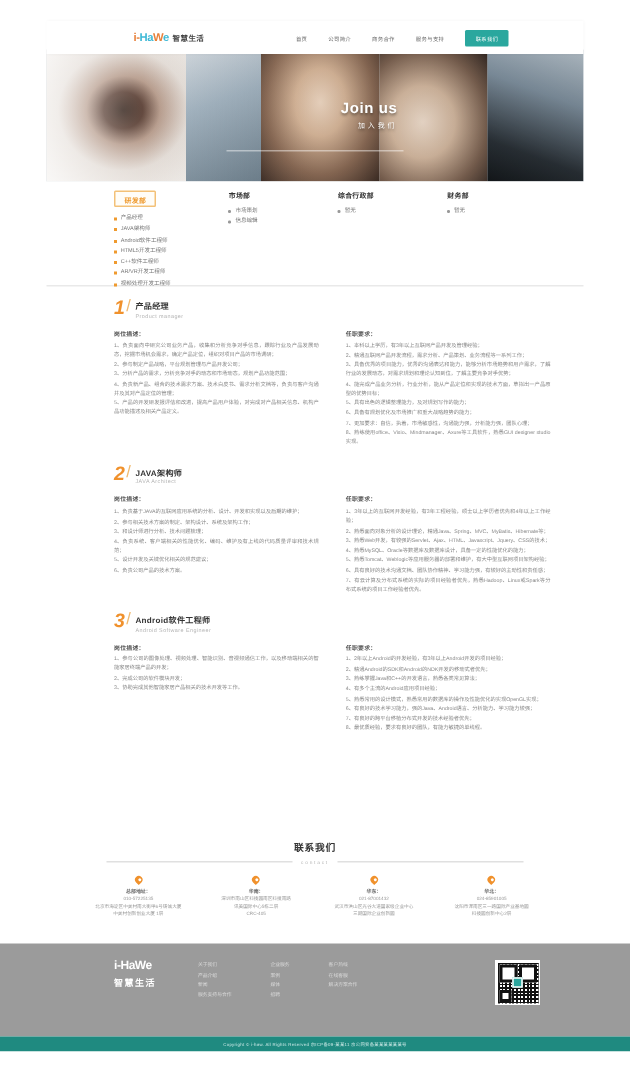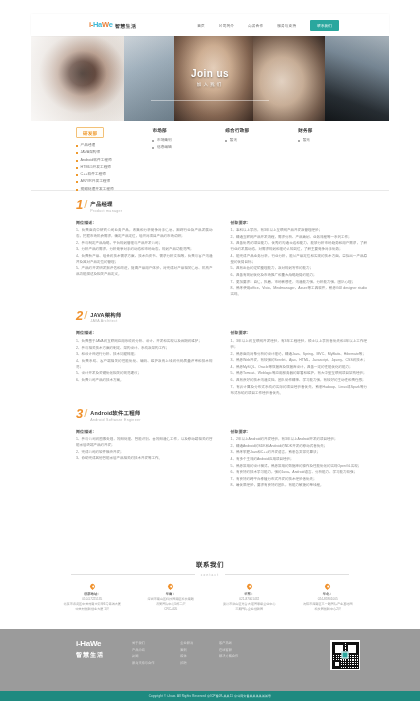--- a/index.html
+++ b/index.html
@@ -60,21 +60,21 @@
           radial-gradient(ellipse at 40% 55%, #f5e3d2 0%, #d9bda4 35%, #7d6352 70%, #2e2420 100%); }
   .hp5 { left:82%; width:18%; background:
           linear-gradient(200deg,#c3cfd8 0%,#8496a5 35%,#2b3238 75%,#14181b 100%); }
   .hero-vign {
     position:absolute; inset:0;
     background:linear-gradient(90deg,rgba(255,255,255,.55) 0%,rgba(255,255,255,.05) 18%,
                rgba(0,0,0,.05) 50%,rgba(0,0,0,.12) 100%);
   }
   .hero-center {
     position:absolute; left:50%; top:50%; transform:translate(-50%,-50%);
-    text-align:center; color:#fff; z-index:4; width:110px;
+    text-align:right; color:#fff; z-index:4; width:110px;
   }
   .hero-title {
     font-size:10px; font-weight:bold; letter-spacing:.4px;
     text-shadow:0 1px 2px rgba(0,0,0,.45); line-height:1.1;
   }
   .hero-sub {
     font-size:4.6px; letter-spacing:2px; margin-top:2px;
     text-shadow:0 1px 2px rgba(0,0,0,.45);
   }
   .hero-line {

